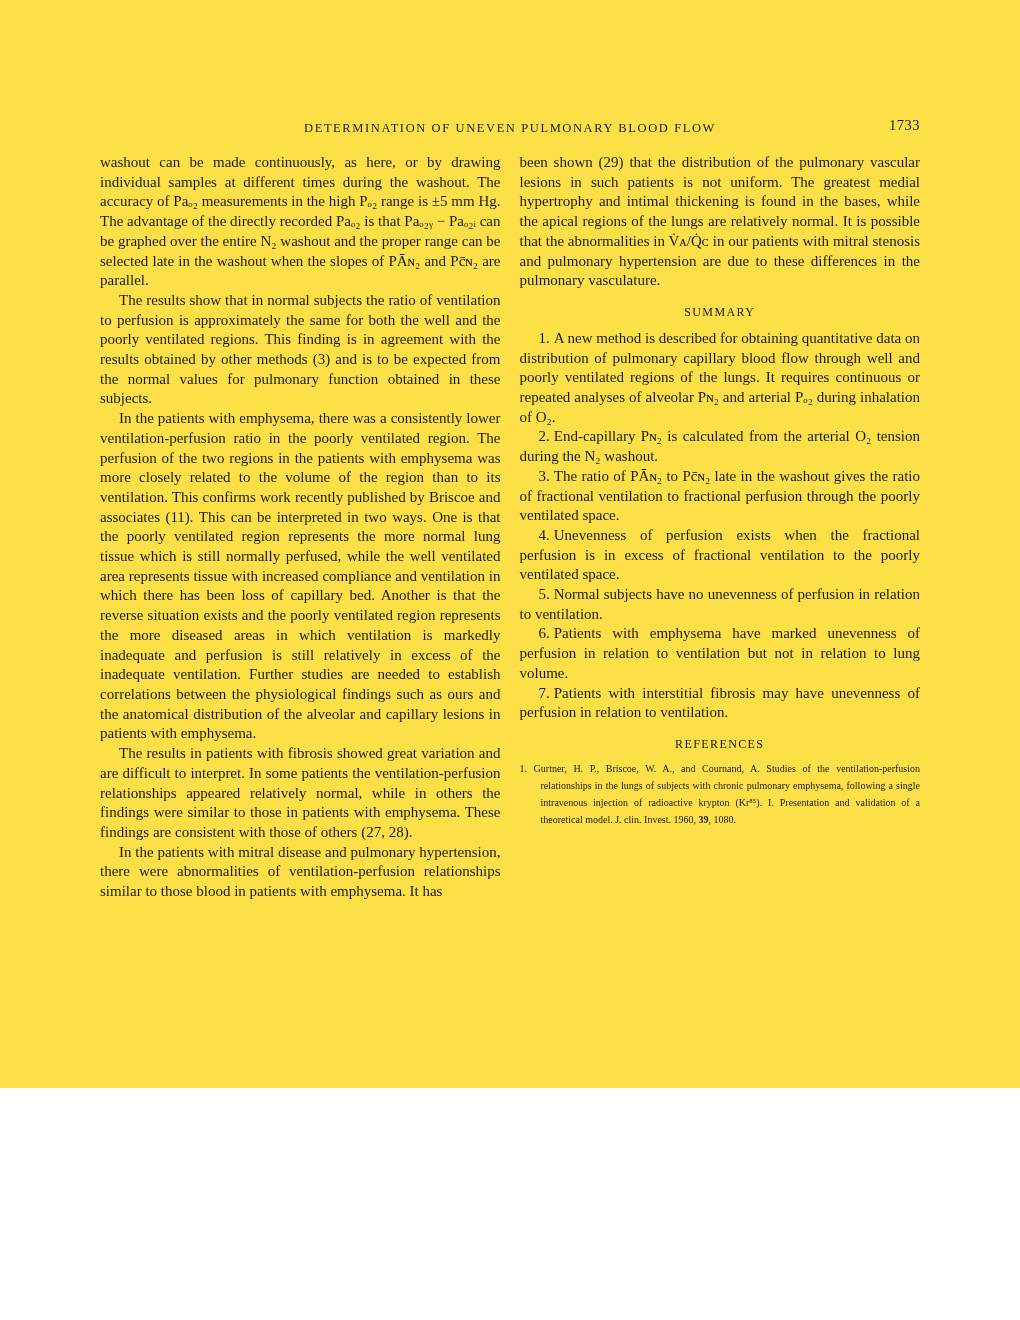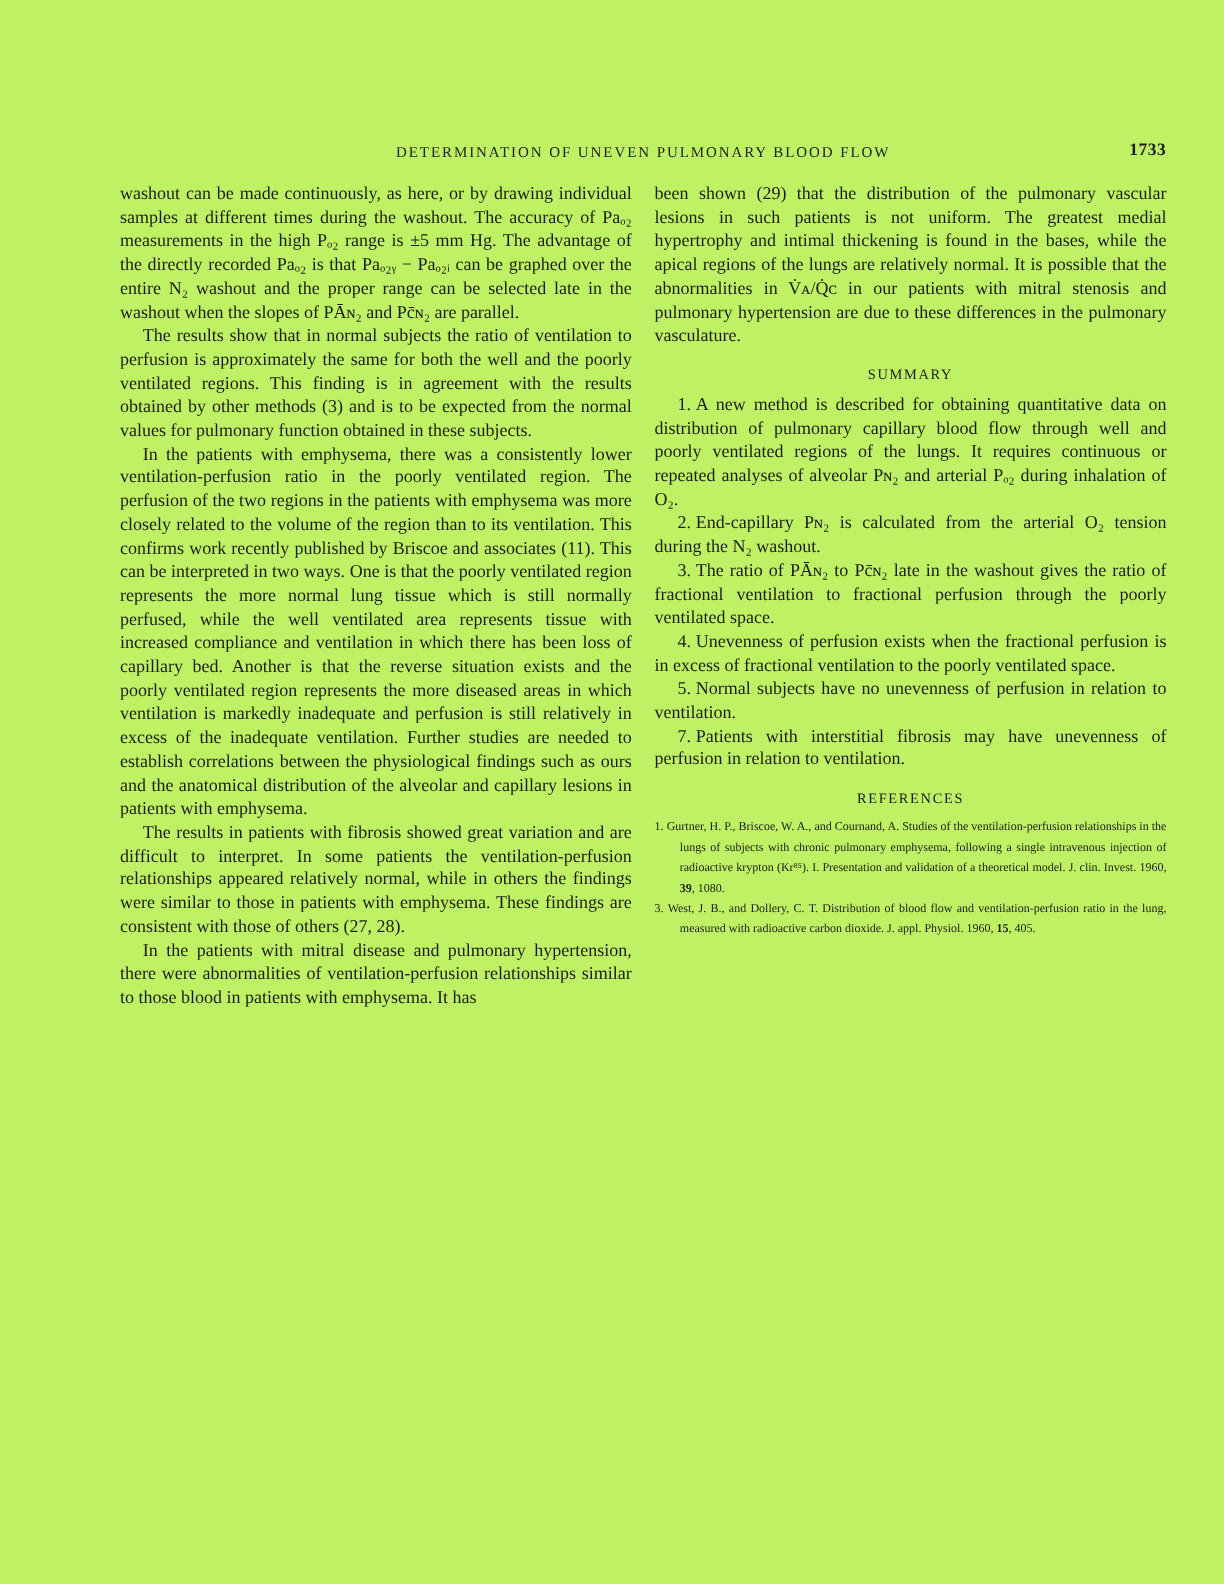--- a/index.html
+++ b/index.html
@@ -3,46 +3,45 @@
 <meta charset="utf-8">
 <style>
   html, body {
     margin: 0;
     padding: 0;
     background: #ffffff;
   }
   .page {
     position: relative;
     width: 1020px;
-    height: 1320px;
+    height: 1088px;
     margin: 0 auto;
     box-sizing: border-box;
-    background: #bef264;
-    padding: 118px 48px 0 100px;
+    background: #fde047;
+    padding: 118px 100px 0 100px;
     color: #1c1c1c;
     font-family: "Liberation Serif", "DejaVu Serif", serif;
   }
   .running-head {
     position: relative;
     height: 18px;
     margin-bottom: 17px;
     text-align: center;
   }
   .rh-title {
     font-size: 12.5px;
     letter-spacing: 1.6px;
     color: #222;
   }
   .rh-page {
     position: absolute;
     right: 0;
     top: -1px;
     font-size: 14.5px;
     letter-spacing: 0.5px;
-    font-weight: bold;
   }
   .columns {
     display: flex;
     gap: 19px;
   }
   .col {
     flex: 1 1 0;
     min-width: 0;
   }
   .body-par {
@@ -101,23 +100,23 @@
     <section class="col">
       <p class="body-par no-indent">been shown (29) that the distribution of the pulmonary vascular lesions in such patients is not uniform.  The greatest medial hypertrophy and intimal thickening is found in the bases, while the apical regions of the lungs are relatively normal.  It is possible that the abnormalities in V̇ᴀ/Q̇ᴄ in our patients with mitral stenosis and pulmonary hypertension are due to these differences in the pulmonary vasculature.</p>
 
       <h2 class="section-heading">SUMMARY</h2>
 
       <p class="body-par"><span class="item-num">1.</span><span>A new method is described for obtaining quantitative data on distribution of pulmonary capillary blood flow through well and poorly ventilated regions of the lungs.  It requires continuous or repeated analyses of alveolar Pɴ₂ and arterial Pₒ₂ during inhalation of O₂.</span></p>
       <p class="body-par"><span class="item-num">2.</span><span>End-capillary Pɴ₂ is calculated from the arterial O₂ tension during the N₂ washout.</span></p>
       <p class="body-par"><span class="item-num">3.</span><span>The ratio of PĀɴ₂ to Pc̄ɴ₂ late in the washout gives the ratio of fractional ventilation to fractional perfusion through the poorly ventilated space.</span></p>
       <p class="body-par"><span class="item-num">4.</span><span>Unevenness of perfusion exists when the fractional perfusion is in excess of fractional ventilation to the poorly ventilated space.</span></p>
       <p class="body-par"><span class="item-num">5.</span><span>Normal subjects have no unevenness of perfusion in relation to ventilation.</span></p>
+      <p class="body-par"><span class="item-num">6.</span><span>Patients with emphysema have marked unevenness of perfusion in relation to ventilation but not in relation to lung volume.</span></p>
       <p class="body-par"><span class="item-num">7.</span><span>Patients with interstitial fibrosis may have unevenness of perfusion in relation to ventilation.</span></p>
 
       <h2 class="section-heading">REFERENCES</h2>
 
       <p class="ref"><span class="ref-num">1.</span><span> Gurtner, H. P., Briscoe, W. A., and Cournand, A. Studies of the ventilation-perfusion relationships in the lungs of subjects with chronic pulmonary emphysema, following a single intravenous injection of radioactive krypton (Kr⁸⁵).  I. Presentation and validation of a theoretical model.  J. clin. Invest. 1960, </span><b>39</b><span>, 1080.</span></p>
-      <p class="ref"><span class="ref-num">3.</span><span> West, J. B., and Dollery, C. T.  Distribution of blood flow and ventilation-perfusion ratio in the lung, measured with radioactive carbon dioxide.  J. appl. Physiol. 1960, </span><b>15</b><span>, 405.</span></p>
     </section>
 
   </main>
 
 </div>
 
 </body></html>

